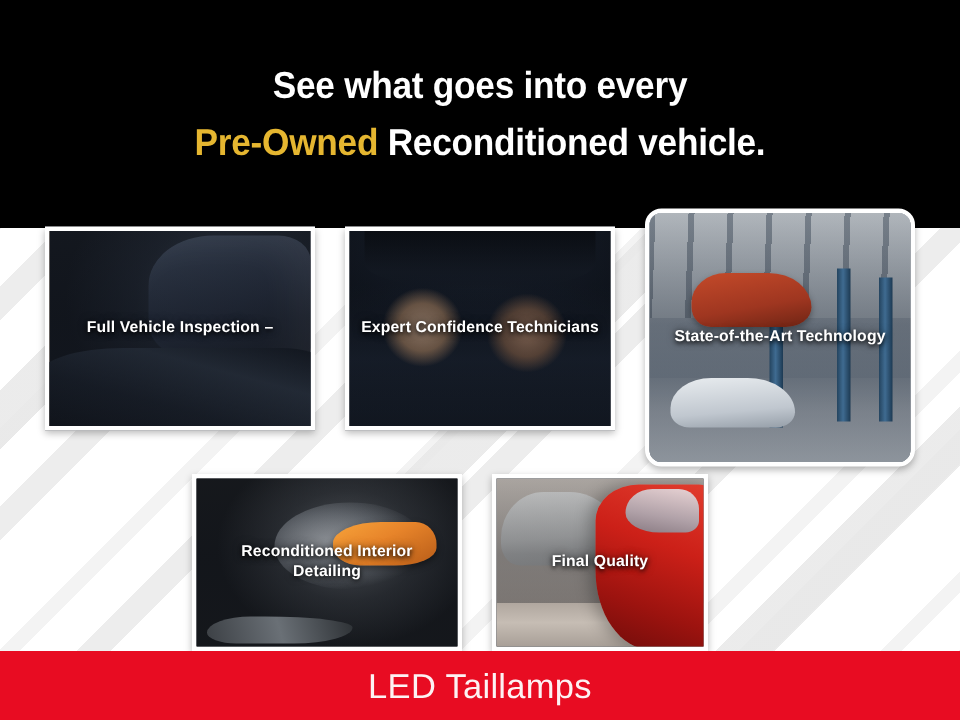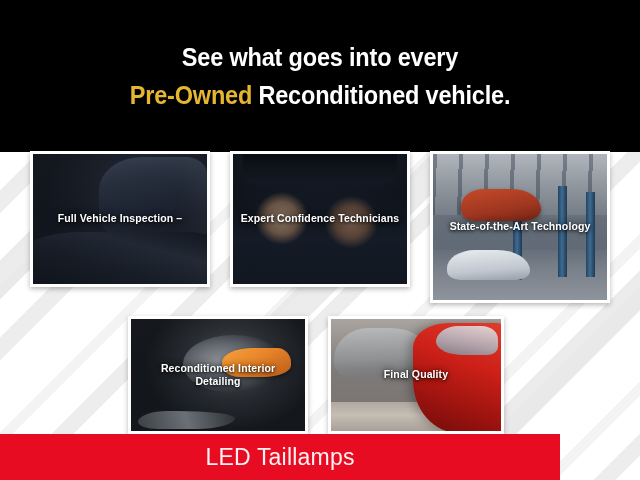--- a/index.html
+++ b/index.html
@@ -140,24 +140,24 @@
     font-size: 10.5px;
     line-height: 1.25;
     letter-spacing: 0.1px;
     text-shadow: 0 1px 3px rgba(0,0,0,0.85), 0 0 6px rgba(0,0,0,0.6);
     z-index: 3;
   }
 
   
   #card1 { left: 30px;  top: 151px; width: 180px; height: 136px; padding-left: 40px; }
   #card2 { left: 230px; top: 151px; width: 180px; height: 136px; }
-  #card3 { left: 430px; top: 151px; width: 180px; height: 152px; }
+  #card3 { left: 430px; top: 139px; width: 180px; height: 172px; border-radius: 11px; }
   
   #card4 { left: 128px; top: 316px; width: 180px; height: 118px; }
-  #card5 { left: 328px; top: 316px; width: 176px; height: 118px; }
+  #card5 { left: 328px; top: 316px; width: 144px; height: 118px; }
 
   
   .ph {
     position: absolute;
     inset: 0;
   }
 
   
   .ph1 {
     background:
@@ -321,21 +321,21 @@
     width: 100%; height: 26%;
     background: linear-gradient(180deg, #b0a79f 0%, #c6bdb4 45%, #a89f97 100%);
     z-index: 1;
   }
 
   
   .footer {
     position: absolute;
     left: 0;
     bottom: 0;
-    width: 560px;
+    width: 640px;
     height: 46px;
     background: #e80c22;
     display: flex;
     align-items: center;
     justify-content: center;
     z-index: 20;
   }
   .footer-label {
     color: #fdf2f3;
     font-size: 23px;

